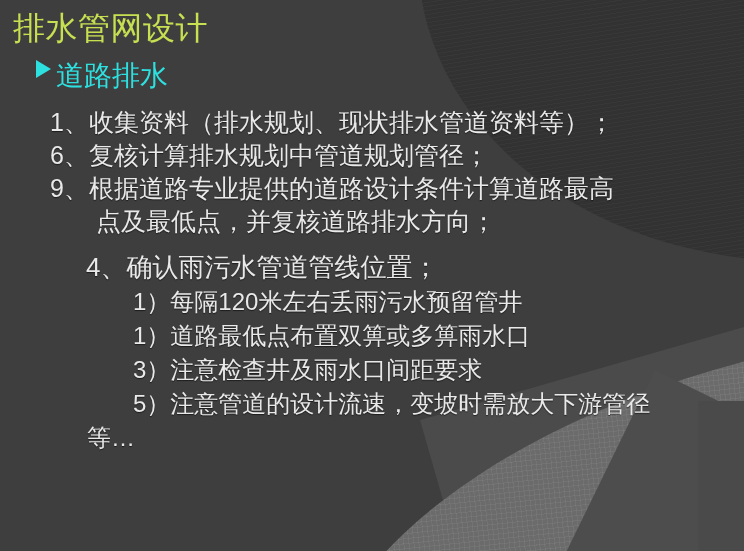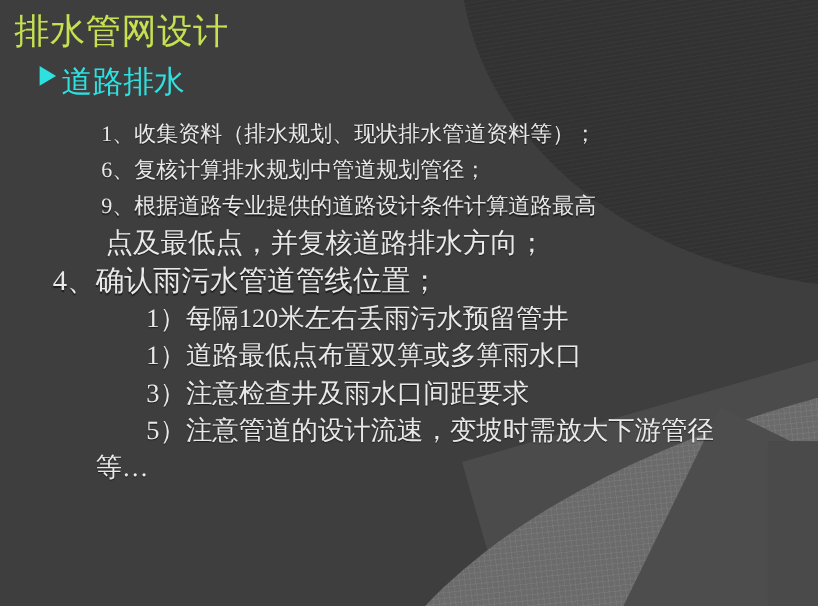--- a/index.html
+++ b/index.html
@@ -6,21 +6,21 @@
     margin: 0;
     padding: 0;
     background: #2b2b2b;
   }
   #slide {
     position: relative;
     width: 744px;
     height: 551px;
     overflow: hidden;
     background: #3e3e3e;
-    font-family: Liberation Serif, serif;
+    font-family: Liberation Sans, sans-serif;
   }
 
   
   .bg-layer { position: absolute; inset: 0; pointer-events: none; }
 
   
   .tr-wedge {
     position: absolute;
     top: -40px;
     right: -120px;
@@ -143,33 +143,34 @@
     left: 0;
     top: 106px;
     width: 744px;
   }
   .line {
     color: #e9e9e9;
     white-space: nowrap;
     text-shadow: 0 1px 1px rgba(0,0,0,0.55);
   }
   .lvl1 {
-    font-size: 20px;
+    font-size: 25px;
     line-height: 33px;
-    padding-left: 92px;
+    padding-left: 50px;
   }
   .lvl1-cont {
     font-size: 25px;
     line-height: 33px;
     padding-left: 96px;
   }
   .lvl1-big {
     font-size: 26px;
     line-height: 35px;
-    padding-left: 48px;
+    padding-left: 86px;
+    margin-top: 12px;
   }
   .lvl2 {
     font-size: 24px;
     line-height: 34px;
     padding-left: 97px;
     margin-left: 36px;
   }
   .lvl2-tail {
     font-size: 24px;
     line-height: 34px;

